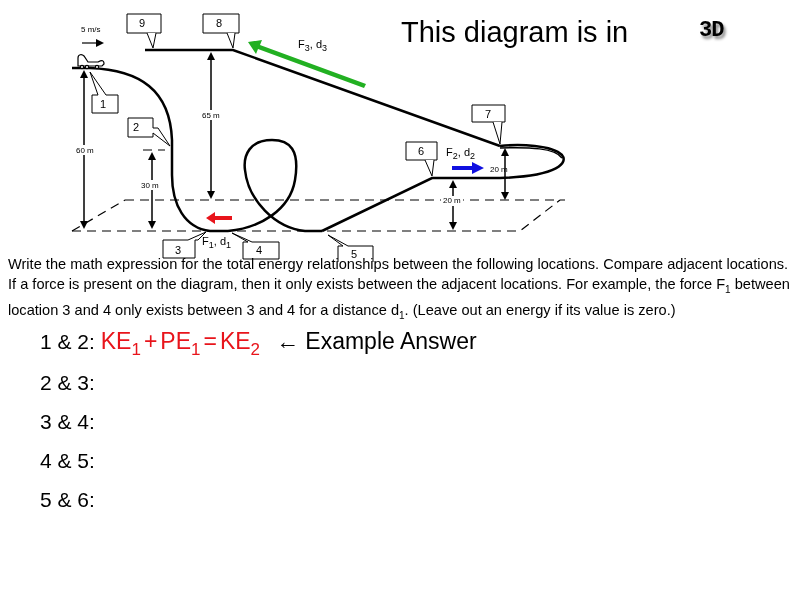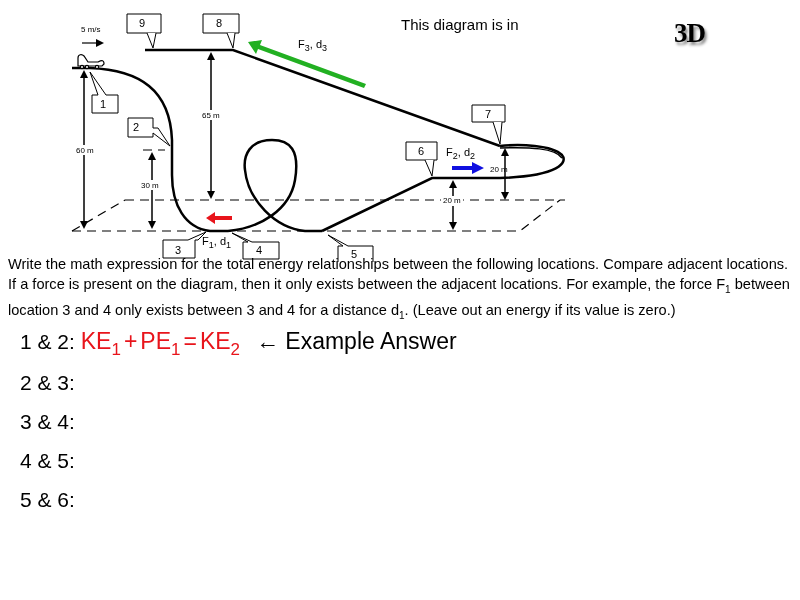--- a/index.html
+++ b/index.html
@@ -1,21 +1,21 @@
 <!DOCTYPE html>
 <html><head>
 <meta charset="utf-8">
 <style>
   html, body { margin: 0; padding: 0; background: #ffffff; }
   body { width: 800px; height: 600px; position: relative; overflow: hidden; font-family: "Liberation Sans", sans-serif; color: #000; }
   #diagram { position: absolute; left: 0; top: 0; width: 800px; height: 262px; }
-  .title3d { position: absolute; left: 401px; top: 16px; font-size: 15px; font-family: "Liberation Sans", sans-serif; }
-  .badge3d { position: absolute; left: 674px; top: 18px; font-size: 27px; font-weight: 900; font-family: Liberation Serif, serif; letter-spacing: -1px; color: #000; text-shadow: 2px 3px 3px #888; }
+  .title3d { position: absolute; left: 401px; top: 16px; font-size: 29px; font-family: "Liberation Sans", sans-serif; }
+  .badge3d { position: absolute; left: 699px; top: 18px; font-size: 22px; font-weight: 900; font-family: Liberation Mono, monospace; letter-spacing: -1px; color: #000; text-shadow: 2px 3px 3px #888; }
   .instructions { position: absolute; left: 8px; top: 254px; width: 790px; font-size: 14.6px; line-height: 20px; font-family: "Liberation Sans", sans-serif; }
-  .q { position: absolute; left: 20px; font-size: 21px; font-family: "Liberation Sans", sans-serif; text-align: right; }
+  .q { position: absolute; left: 40px; font-size: 21px; font-family: "Liberation Sans", sans-serif; text-align: right; }
   .ans { color: #e8141b; font-size: 23px; }
   .ans sub { font-size: 17px; vertical-align: -6px; }
   .op { margin: 0 3px; }
   .note { margin-left: 10px; color: #000; font-size: 23px; }
   svg text { font-family: "Liberation Sans", sans-serif; }
 </style>
 </head>
 <body>
 
 <svg id="diagram" viewBox="0 0 800 262" xmlns="http://www.w3.org/2000/svg">

